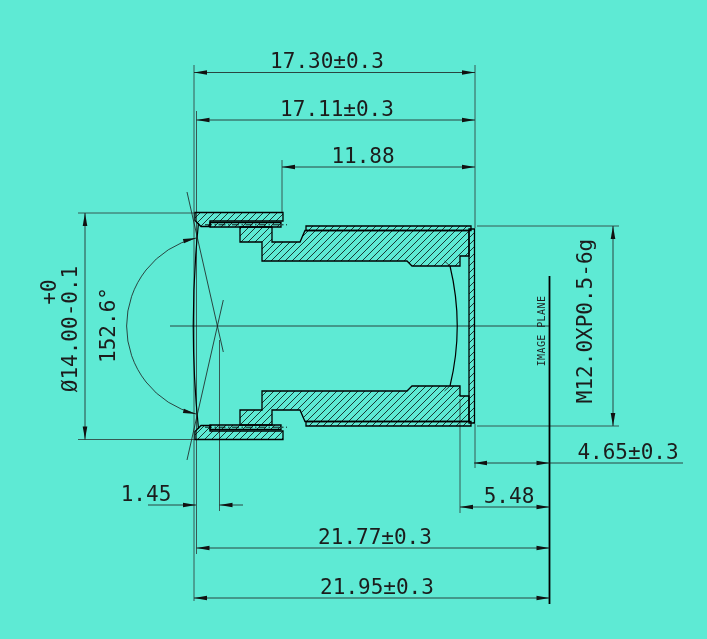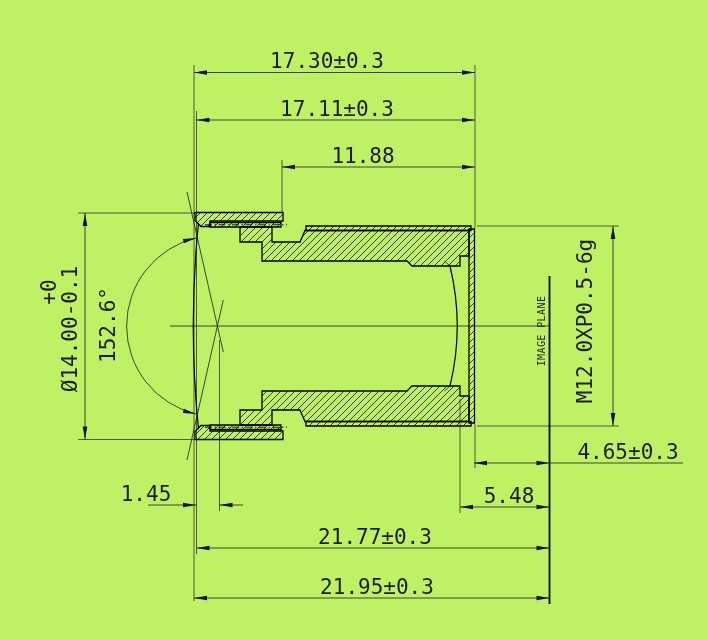--- a/index.html
+++ b/index.html
@@ -1,16 +1,16 @@
 <!DOCTYPE html>
 <html><head>
 <meta charset="utf-8">
 <style>
   html,body{margin:0;padding:0;background:#ffffff;}
-  #canvas{position:relative;width:707px;height:639px;background:#bef264;overflow:hidden;text-align:right;}
+  #canvas{position:relative;width:707px;height:639px;background:#5eead4;overflow:hidden;text-align:right;}
   svg{display:block;}
   text{font-family:"DejaVu Sans Mono", monospace;fill:#1c1c1c;}
   .dimtxt{font-size:21px;}
   .smalltxt{font-size:10px;letter-spacing:.4px;}
   .thin{stroke:#1c1c1c;stroke-width:0.8;fill:none;}
   .xthin{stroke:#2a2a2a;stroke-width:0.75;fill:none;}
   .outline{stroke:#000;stroke-width:1.3;fill:url(#hatch);}
   .edge{stroke:#000;stroke-width:1.2;fill:none;}
   .arrow{fill:#111;stroke:none;}
   .dashdot{stroke:#000;stroke-width:0.9;fill:none;stroke-dasharray:7 2.5 1.5 2.5;}

